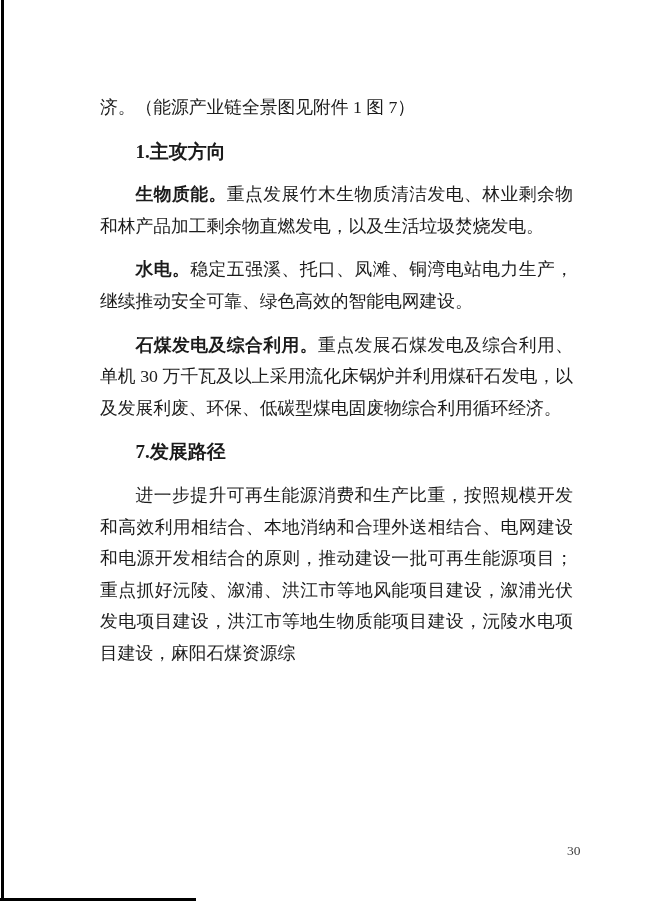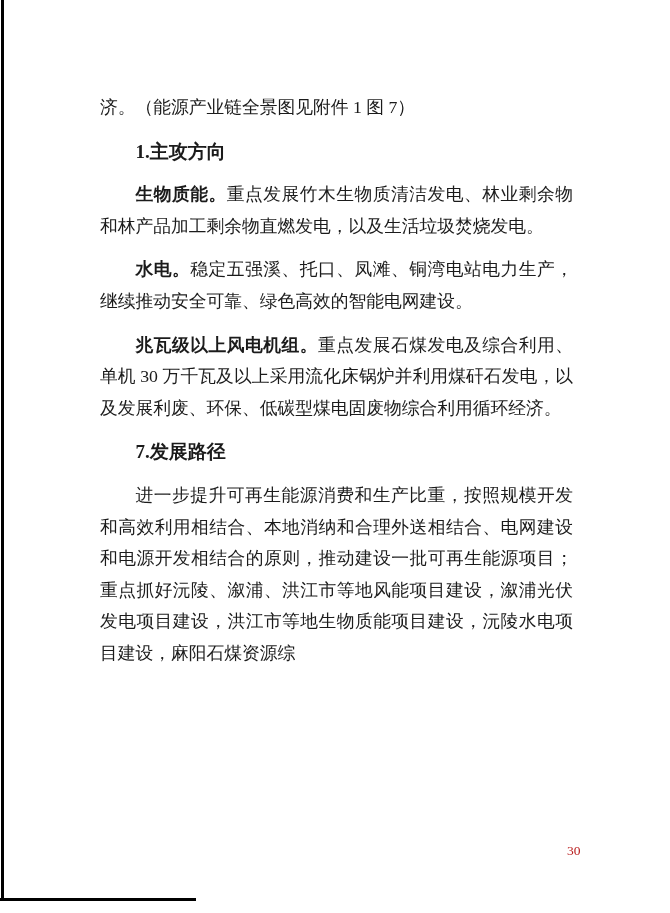--- a/index.html
+++ b/index.html
@@ -61,21 +61,21 @@
   }
   .lead {
     font-weight: bold;
   }
   .page-number {
     position: absolute;
     left: 567px;
     top: 842px;
     font-size: 13.5px;
     line-height: 18px;
-    color: #b91c1c;
+    color: #404040;
   }
 </style>
 </head>
 <body>
 
 <div class="page">
 
   <div class="scan-edge-left"></div>
   <div class="scan-edge-bottom"></div>
 
@@ -84,21 +84,21 @@
     <p class="para-cont">济。（能源产业链全景图见附件 1 图 7）</p>
 
     <h2 class="heading">1.主攻方向</h2>
 
 
 
     <p class="para-body"><span class="lead">生物质能。</span><span>重点发展竹木生物质清洁发电、林业剩余物和林产品加工剩余物直燃发电，以及生活垃圾焚烧发电。</span></p>
 
     <p class="para-body"><span class="lead">水电。</span><span>稳定五强溪、托口、凤滩、铜湾电站电力生产，继续推动安全可靠、绿色高效的智能电网建设。</span></p>
 
-    <p class="para-body"><span class="lead">兆瓦级以上风电机组。</span><span>重点发展石煤发电及综合利用、单机 30 万千瓦及以上采用流化床锅炉并利用煤矸石发电，以及发展利废、环保、低碳型煤电固废物综合利用循环经济。</span></p>
+    <p class="para-body"><span class="lead">石煤发电及综合利用。</span><span>重点发展石煤发电及综合利用、单机 30 万千瓦及以上采用流化床锅炉并利用煤矸石发电，以及发展利废、环保、低碳型煤电固废物综合利用循环经济。</span></p>
 
     <h2 class="heading">7.发展路径</h2>
 
     <p class="para-body"><span class="lead"></span><span>进一步提升可再生能源消费和生产比重，按照规模开发和高效利用相结合、本地消纳和合理外送相结合、电网建设和电源开发相结合的原则，推动建设一批可再生能源项目；重点抓好沅陵、溆浦、洪江市等地风能项目建设，溆浦光伏发电项目建设，洪江市等地生物质能项目建设，沅陵水电项目建设，麻阳石煤资源综</span></p>
 
   </div>
 
   <div class="page-number">30</div>
 
 </div>

